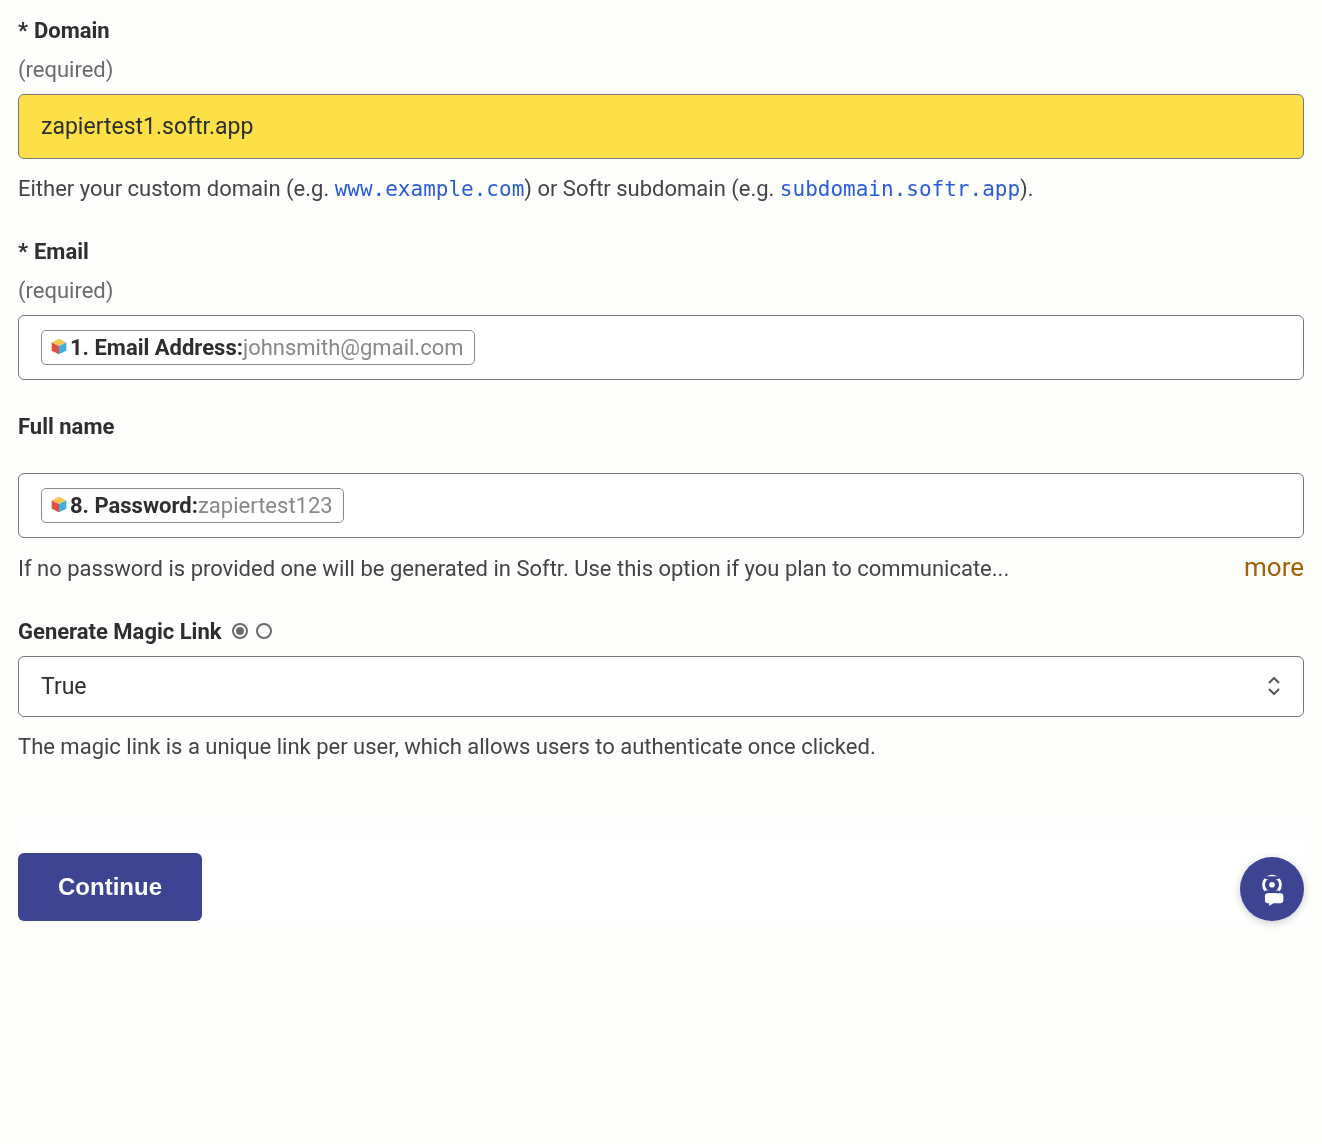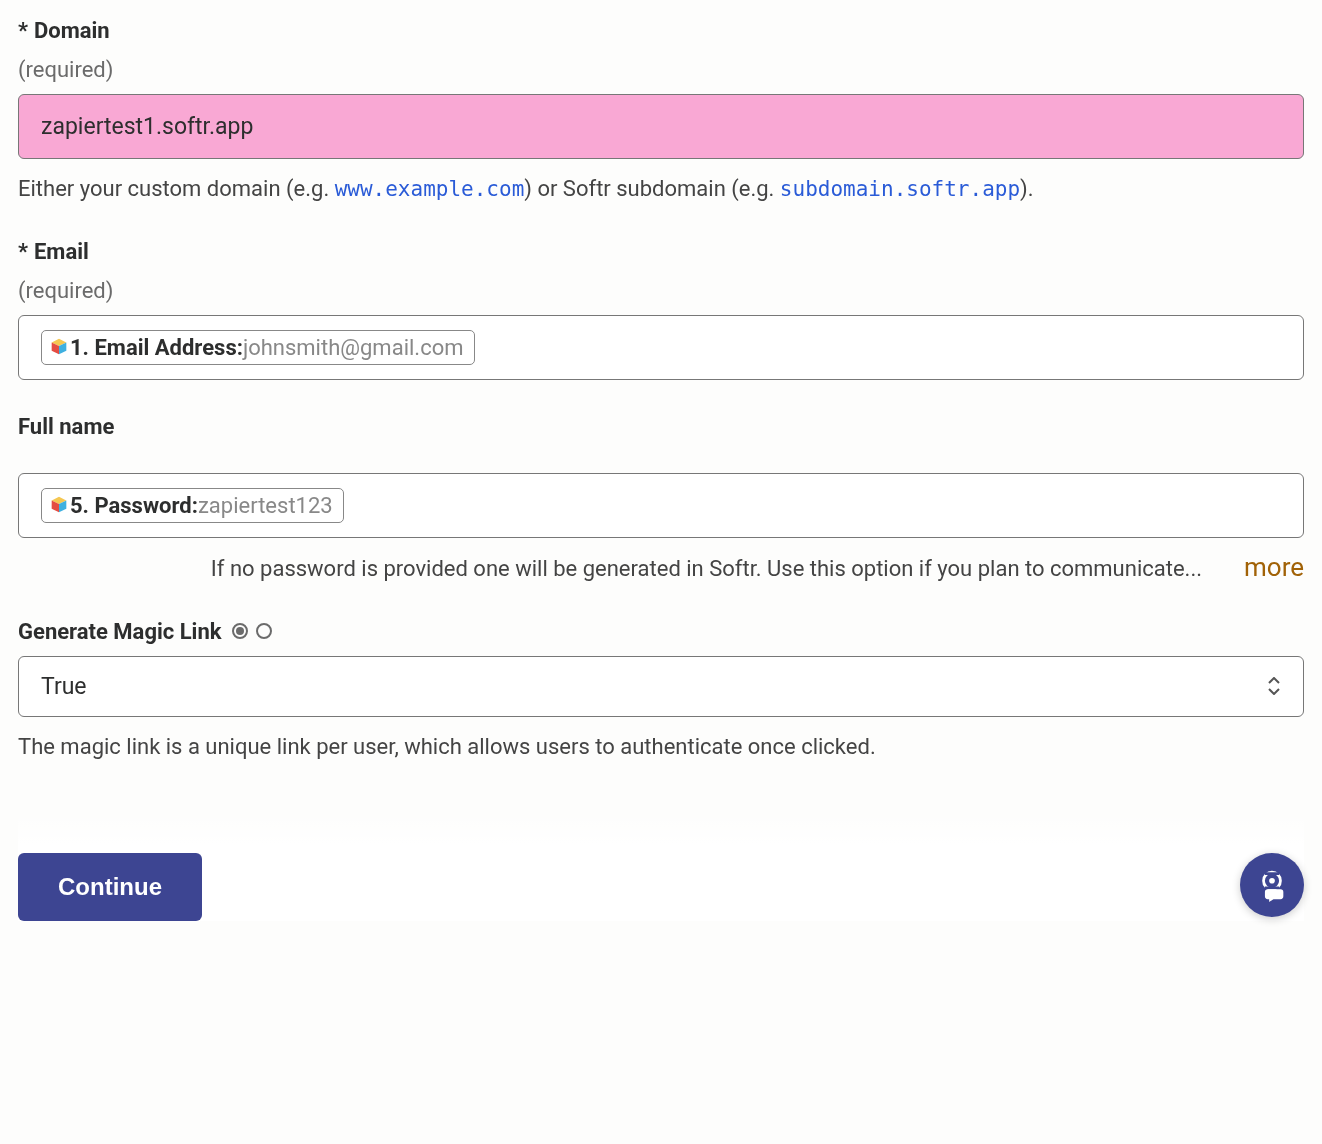--- a/index.html
+++ b/index.html
@@ -18,21 +18,21 @@
     margin-bottom: 12px;
     flex-direction: column;
   }
   .asterisk { font-weight: 700; color: #2d2e2e; font-size: 22px; margin-right: 2px;}
   .field-label { font-weight: 700; font-size: 22px; color: #2d2e2e; }
   .required-text { color: #6b6b6b; font-size: 22px; }
   .input-box {
     width: 100%;
     border: 1px solid #777;
     border-radius: 6px;
-    background: #f9a8d4;
+    background: #fde047;
     padding: 18px 22px;
     font-size: 23px;
     color: #2d2e2e;
   }
   .pill-container {
     width: 100%;
     border: 1px solid #777;
     border-radius: 6px;
     background: #fff;
     padding: 14px 22px;
@@ -65,23 +65,22 @@
   }
   .helper-text .code {
     font-family: "SFMono-Regular", Menlo, Consolas, monospace;
     color: #2a5bd7;
     font-size: 21px;
   }
   .helper-row {
     display: flex;
     align-items: baseline;
     justify-content: space-between;
-    gap: 42px;
+    gap: 18px;
     margin-top: 14px;
-    text-align: right;
   }
   .helper-row .helper-text { margin-top: 0; flex: 1; white-space: nowrap; overflow: hidden; text-overflow: ellipsis;}
   .more-link {
     color: #a16207;
     font-size: 26px;
     cursor: pointer;
     white-space: nowrap;
   }
   .radio-icons {
     display: inline-flex;
@@ -120,21 +119,21 @@
     flex-direction: column;
     align-items: center;
     gap: 2px;
     color: #555;
   }
   .sort-icon svg { width: 14px; height: 8px; display:block;}
   .footer-bar {
     margin-top: 50px;
     padding-top: 40px;
     display: flex;
-    align-items: flex-start;
+    align-items: flex-end;
     justify-content: space-between;
     background: linear-gradient(to bottom, rgba(255,255,255,0), #ffffff 30%);
   }
   .continue-btn {
     background: #3d4592;
     color: #fff;
     font-weight: 700;
     font-size: 24px;
     border: none;
     border-radius: 6px;
@@ -198,21 +197,21 @@
 <div class="field-group">
   <div class="pill-container">
     <span class="pill">
       <span class="pill-icon">
         <svg viewBox="0 0 24 24">
             <polygon points="4,7 12,3 20,7 12,11" fill="#f5c751"></polygon>
             <polygon points="4,7 4,16 12,20 12,11" fill="#e44d43"></polygon>
             <polygon points="20,7 20,16 12,20 12,11" fill="#3eb0e0"></polygon>
           </svg>
       </span>
-      <span class="pill-strong">5. Password:</span>
+      <span class="pill-strong">8. Password:</span>
       <span class="pill-value">zapiertest123</span>
     </span>
   </div>
   <div class="helper-row">
     <div class="helper-text">If no password is provided one will be generated in Softr. Use this option if you plan to communicate...</div>
     <span class="more-link">more</span>
   </div>
 </div>
 
 <div class="field-group">

